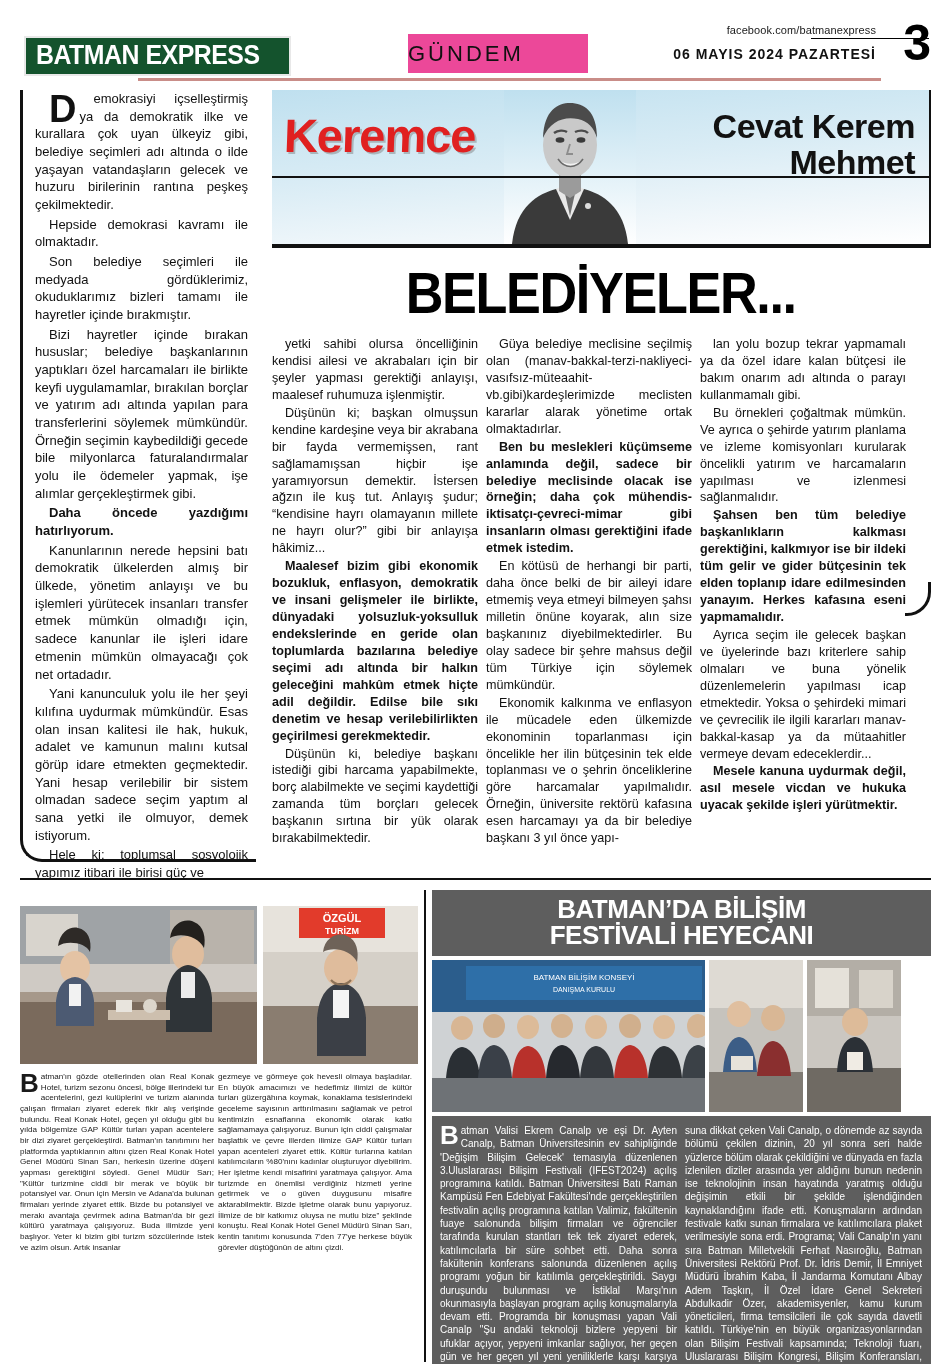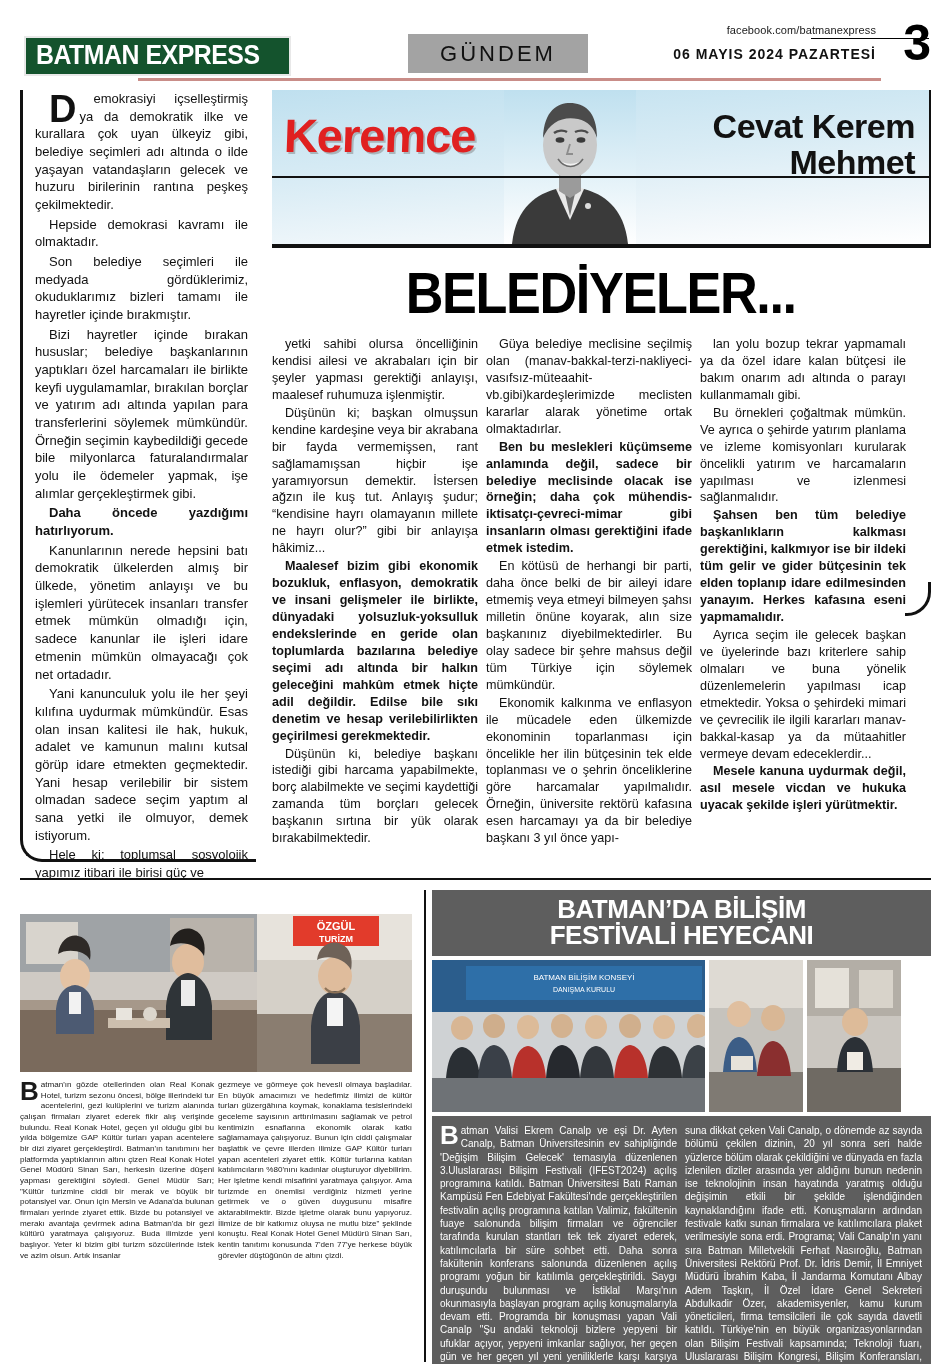--- a/index.html
+++ b/index.html
@@ -22,22 +22,22 @@
   .logo-text {
     font-family: "Liberation Sans", sans-serif;
     font-weight: 700; font-size: 27px; letter-spacing: -0.5px;
     line-height: 1; text-transform: uppercase;
     transform: scaleX(0.92); transform-origin: left center;
     display: inline-block; white-space: nowrap;
   }
   .section-tab {
     position: absolute; left: 388px; top: 12px;
     width: 180px; height: 39px;
-    background: #a3a3a3;
-    display: flex; align-items: center; justify-content: center;
+    background: #ec4899;
+    display: flex; align-items: center; justify-content: flex-start;
   }
   .section-tab span {
     font-size: 22px; letter-spacing: 3px; font-weight: 400; color:#111;
   }
   .social {
     position: absolute; right: 55px; top: 2px;
     font-size: 11px; color: #1a1a1a; letter-spacing: .1px;
   }
   .dateline {
     position: absolute; right: 55px; top: 24px;
@@ -136,21 +136,21 @@
 
   
   .mid-rule { position:absolute; left: 20px; right: 20px; top: 856px; border-top: 2px solid #111; }
 
   
   .story-left { position: absolute; left: 20px; top: 868px; width: 398px; }
   .story-left h2 {
     font-size: 29px; font-weight: 700; text-align: center; line-height: 1.04;
     color:#111; letter-spacing: -0.6px;
   }
-  .photos-left { display:flex; margin-top: 24px; }
+  .photos-left { display:flex; gap: 6px; margin-top: 16px; }
   .ph { position: relative; overflow: hidden; background:#ccc; }
   .ph1 { width: 237px; height: 158px; }
   .ph2 { width: 155px; height: 158px; }
   .caption-cols { display:flex; gap: 4px; margin-top: 8px; }
   .ccol { width: 194px; }
   .ccol p {
     font-size: 8.1px; line-height: 1.32; text-align: justify; color: #1a1a1a;
   }
   .ccol p.dropcap2::first-letter {
     float:left; font-size: 26px; line-height:.8; font-weight:700; padding: 1px 2px 0 0;

